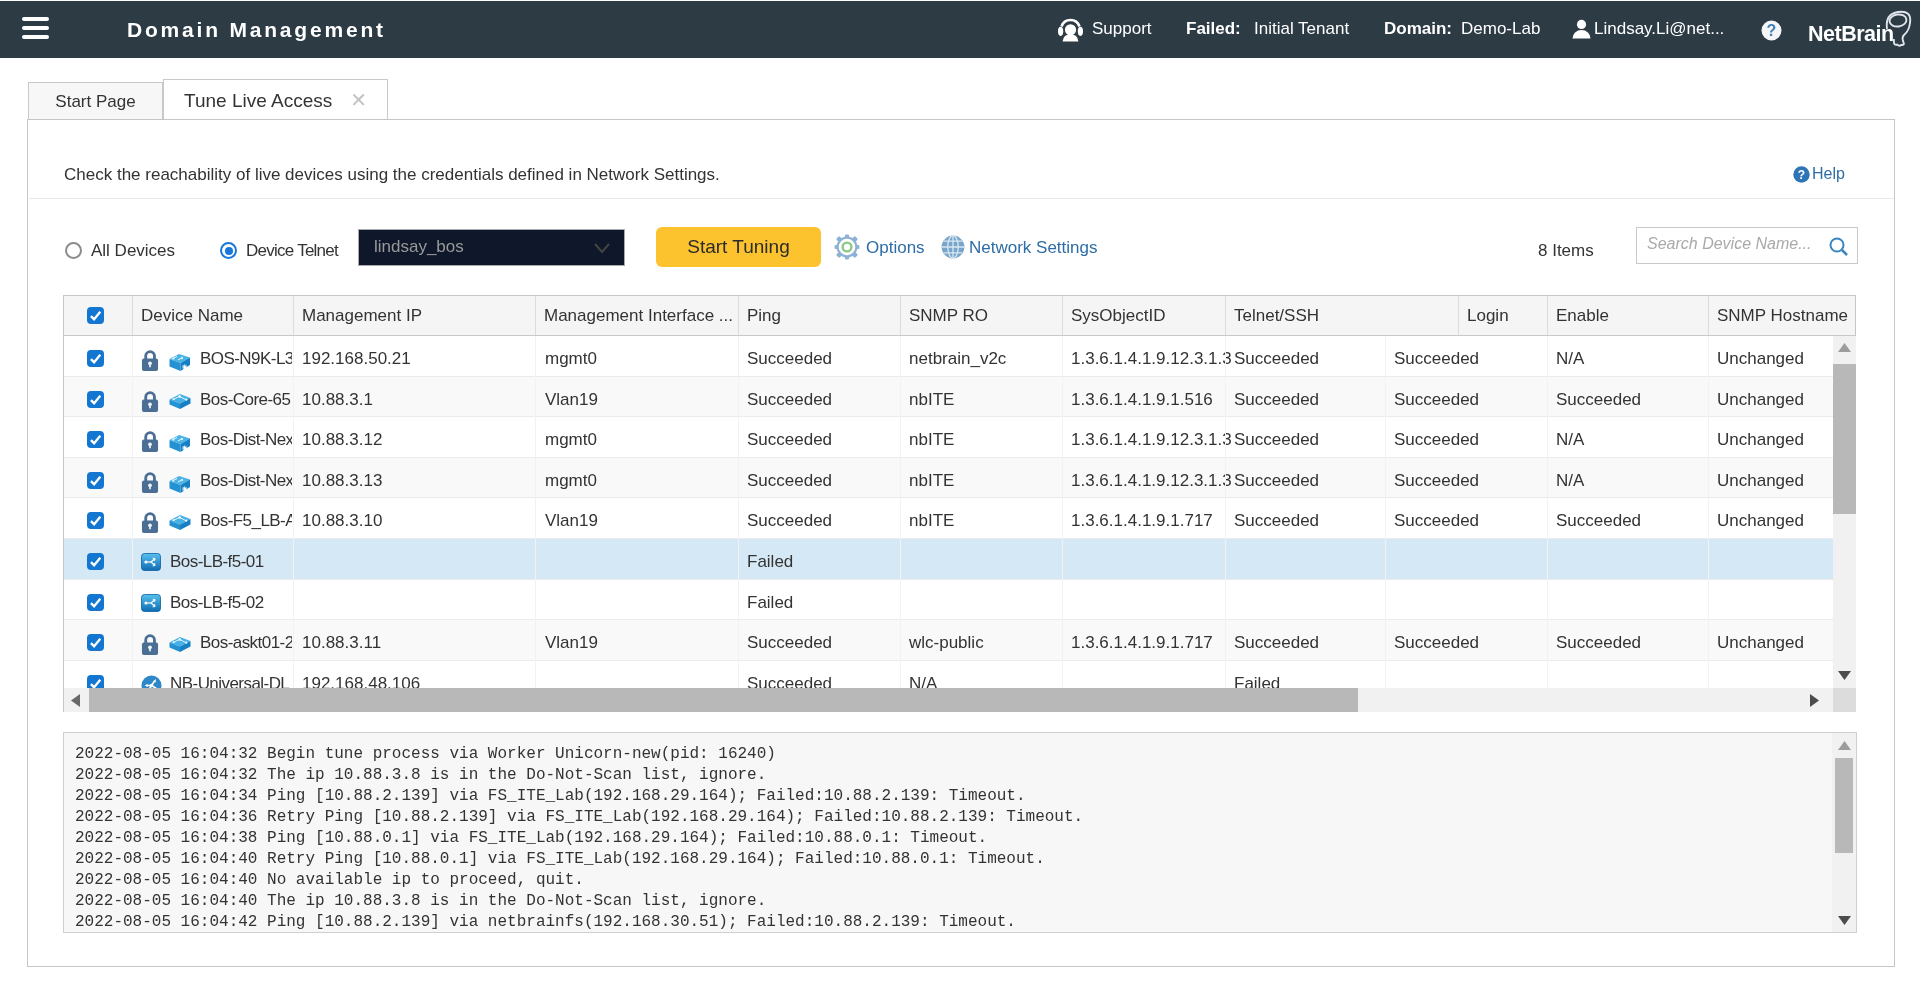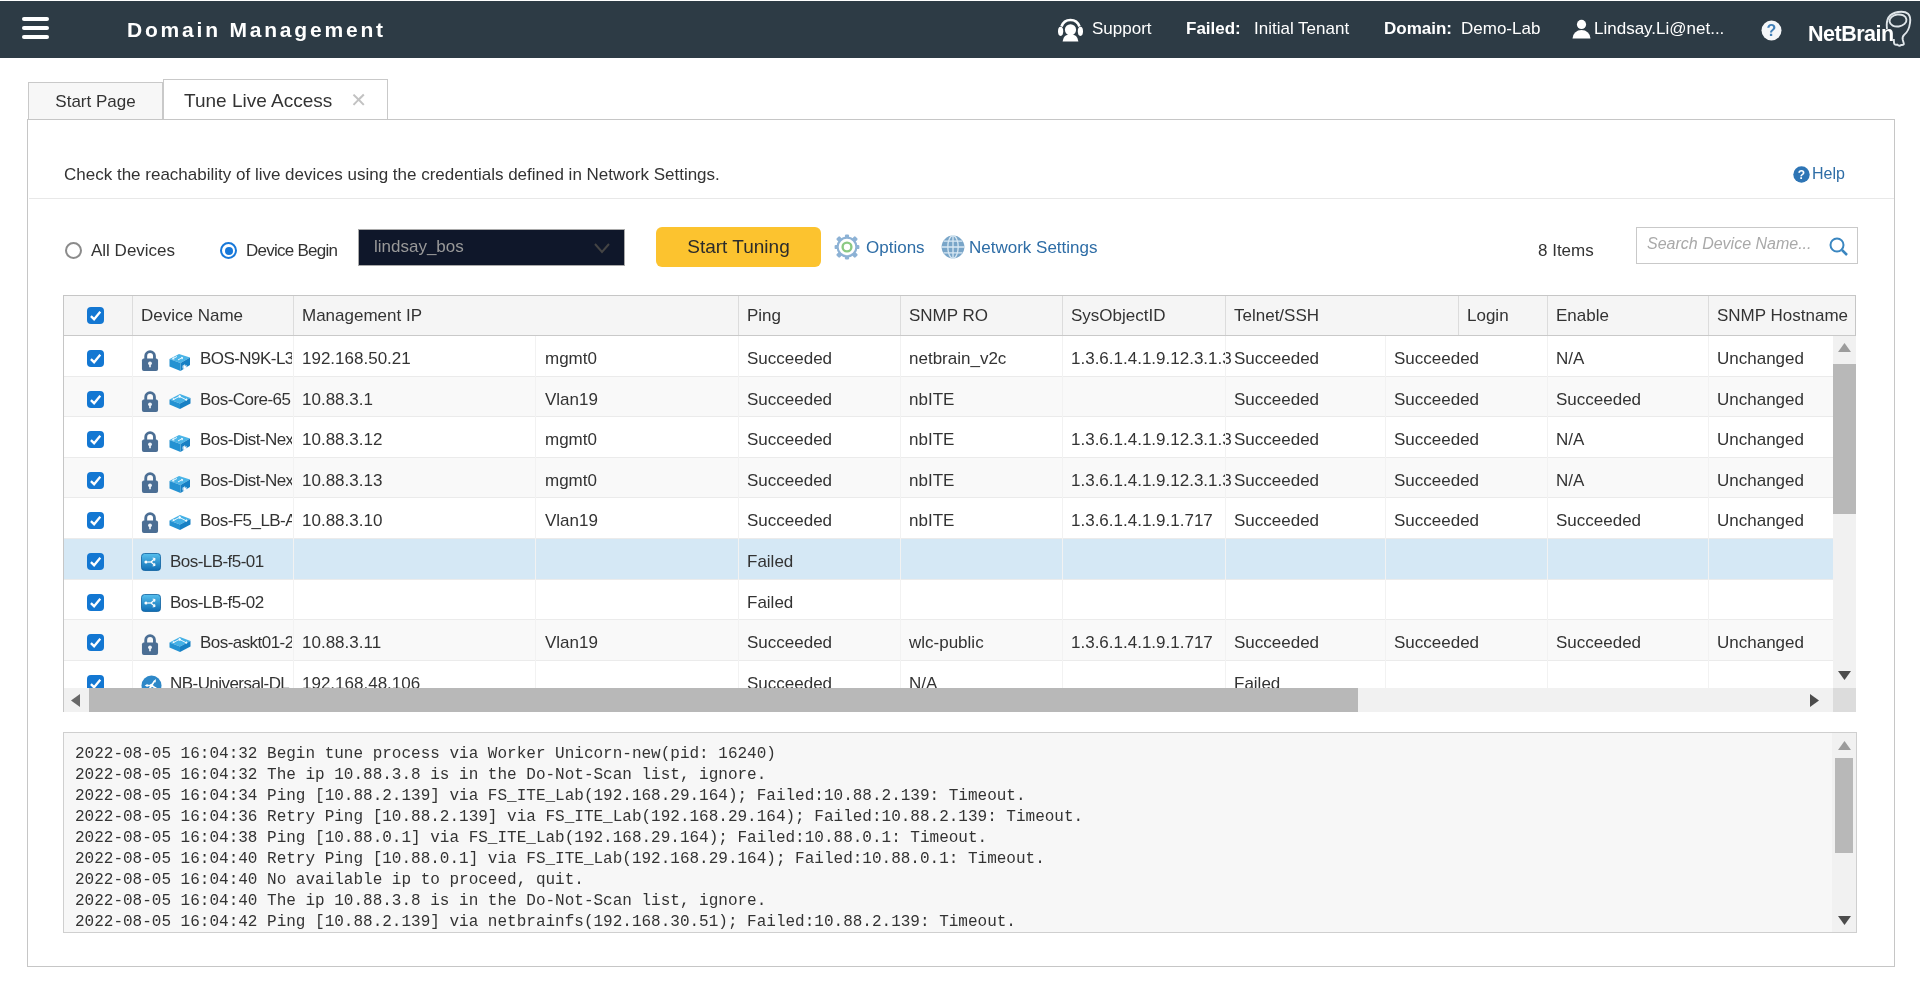--- a/index.html
+++ b/index.html
@@ -98,21 +98,21 @@
     <div class="abs" id="ic-qhelp" style="left:1765px; top:46px;"><svg width="17" height="17" viewBox="0 0 17 17">
 <circle cx="8.5" cy="8.5" r="8.2" fill="#2e75b5"></circle>
 <text x="8.5" y="12.8" text-anchor="middle" font-family="Liberation Sans, sans-serif" font-size="12" font-weight="bold" fill="#fff">?</text>
 </svg></div>
     <div class="abs bluetxt" style="left:1784px; top:45px; font-size:16px;">Help</div>
     <div class="abs" style="left:1px; top:78px; width:1865px; height:1px; background:#e8e8e8;"></div>
 
     <div class="radio" style="left:37px; top:122px;"></div>
     <div class="abs ctl" style="left:63px; top:121px;">All Devices</div>
     <div class="radio on" style="left:192px; top:122px;"></div>
-    <div class="abs ctl" style="left:218px; top:121px; letter-spacing:-0.75px;">Device Begin</div>
+    <div class="abs ctl" style="left:218px; top:121px; letter-spacing:-0.75px;">Device Telnet</div>
     <div id="grpsel">
       <span style="position:absolute; left:15px; top:7px; font-size:17px; color:#999;">lindsay_bos</span>
       <svg style="position:absolute; right:14px; top:11px;" width="16" height="14" viewBox="0 0 16 14">
           <path d="M1 3 L8 11 L15 3" fill="none" stroke="#444" stroke-width="2"></path>
         </svg>
     </div>
     <div id="btn">Start Tuning</div>
     <div class="abs" id="ic-gear" style="left:806px; top:114px;"><svg width="26" height="26" viewBox="0 0 26 26">
 <g fill="#8db2d5">
 <rect x="10.9" y="0.6" width="4.2" height="5" rx="1.2"></rect>
@@ -148,20 +148,21 @@
 
     <div id="tbl">
         <div id="thead">
 <div class="cb" style="left:23px;top:11px;">
             <svg width="15" height="15" viewBox="0 0 15 15">
               <path d="M2.9 8.1 L6.1 11.2 L12.3 3.8" stroke="#fff" stroke-width="2.3" fill="none"></path>
             </svg>
           </div>
 <div class="th" style="left:68px;">Device Name</div>
 <div class="th" style="left:229px;">Management IP</div>
+<div class="th" style="left:471px;">Management Interface ...</div>
 <div class="th" style="left:674px;">Ping</div>
 <div class="th" style="left:836px;">SNMP RO</div>
 <div class="th" style="left:998px;">SysObjectID</div>
 <div class="th" style="left:1161px;">Telnet/SSH</div>
 <div class="th" style="left:1394px;">Login</div>
 <div class="th" style="left:1483px;">Enable</div>
 <div class="th" style="left:1644px;">SNMP Hostname</div>
 </div>
 <div style="position:absolute;left:0;top:40px;width:1769px;height:354px;overflow:hidden;">
 <div class="row" style="top:0.0px;background:#fff;">
@@ -214,20 +215,21 @@
               <g stroke="#fff" stroke-width="0.9" fill="none">
                 <path d="M4 6.7 l7.3 -3.8 M9.8 2.6 l1.5 0.3 l-0.4 1.5 M5.5 6.3 l-1.5 0.4 l0.4 -1.6"></path>
                 <path d="M10.2 3.2 l7.6 3.9 M16.3 6.8 l1.5 0.3 l-0.3 -1.6 M11.8 4 l-1.6 -0.8 l0.1 1.7"></path>
               </g>
             </svg>
 <div class="cell nm" style="left:136px;width:92px;">Bos-Core-65</div>
 <div class="cell" style="left:238px;width:150px;">10.88.3.1</div>
 <div class="cell" style="left:481px;width:150px;">Vlan19</div>
 <div class="cell" style="left:683px;width:150px;">Succeeded</div>
 <div class="cell" style="left:845px;width:150px;">nbITE</div>
+<div class="cell" style="left:1007px;width:216px;">1.3.6.1.4.1.9.1.516</div>
 <div class="cell" style="left:1170px;width:150px;">Succeeded</div>
 <div class="cell" style="left:1330px;width:150px;">Succeeded</div>
 <div class="cell" style="left:1492px;width:150px;">Succeeded</div>
 <div class="cell" style="left:1653px;width:150px;">Unchanged</div>
 </div>
 <div class="row" style="top:81.2px;background:#fff;">
 <div class="cb" style="left:23px;top:14px;">
               <svg width="15" height="15" viewBox="0 0 15 15">
                 <path d="M2.9 8.1 L6.1 11.2 L12.3 3.8" stroke="#fff" stroke-width="2.3" fill="none"></path>
               </svg>

